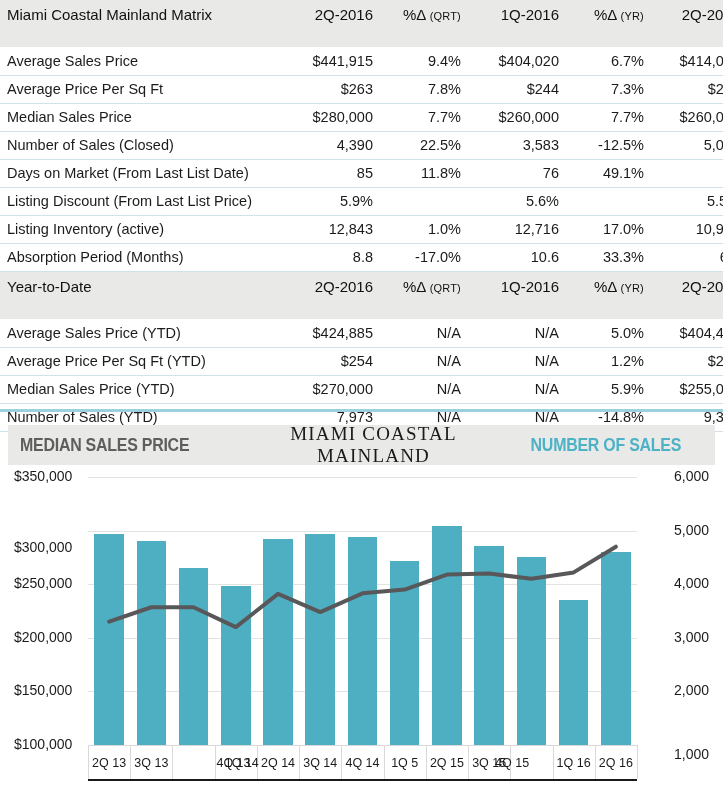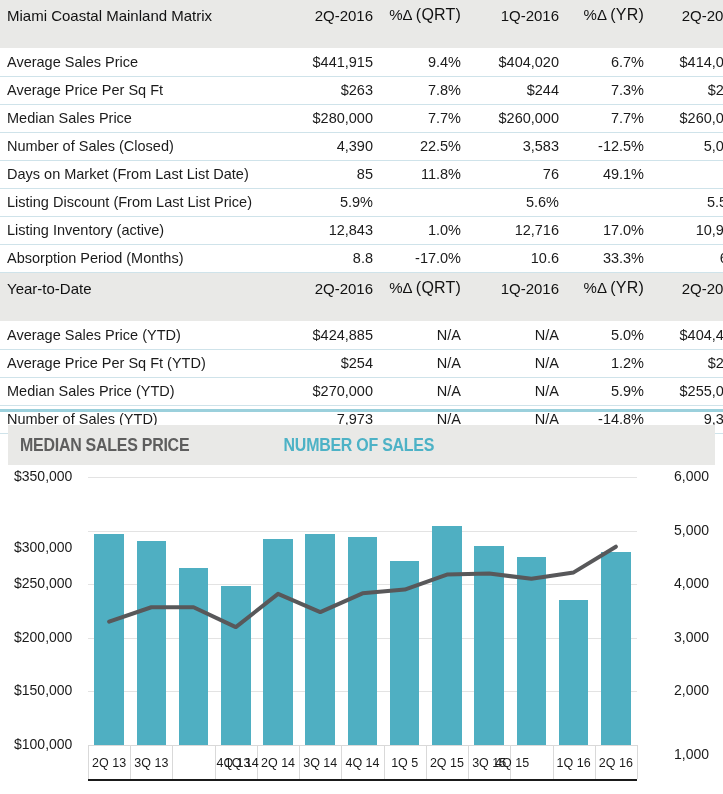--- a/index.html
+++ b/index.html
@@ -22,21 +22,21 @@
     background: #e9e9e7; font-size: 15px; color: #111;
     border-bottom: 1px solid #ffffff; padding-top: 6px; padding-bottom: 24px;
   }
   .matrix .c-label { text-align: left; width: 283px; padding-left: 7px; }
   .matrix .c-num { text-align: right; }
   .col-a { width: 98px; }
   .col-b { width: 88px; }
   .col-c { width: 98px; }
   .col-d { width: 85px; }
   .col-e { width: 96px; }
-  .hdr-sub { font-size: 16px; letter-spacing: .2px; }
+  .hdr-sub { font-size: 11px; letter-spacing: .2px; }
 
   
   .chart-wrap { position: absolute; left: 0; top: 409px; width: 723px; height: 385px; }
   .chart-divider { position: absolute; left: 0; top: 0; width: 723px; height: 3px; background: #9bd0dc; }
   .chart-titlebar {
     position: absolute; left: 8px; top: 16px; width: 707px; height: 40px;
     background: #e9e9e7; display: flex; align-items: center;
   }
   .ct-left, .ct-right {
     font-family: "Liberation Sans Narrow", "Liberation Sans", sans-serif;
@@ -203,20 +203,21 @@
         <td class="c-num">9,360</td>
       </tr>
     </tbody>
   </table>
 
   <div class="chart-wrap">
     <div class="chart-divider"></div>
 
     <div class="chart-titlebar">
       <div class="ct-left">MEDIAN SALES PRICE</div>
+      <div class="ct-mid">MIAMI COASTAL MAINLAND</div>
       <div class="ct-right">NUMBER OF SALES</div>
     </div>
 
     <div class="plot-area">
       <div id="grid-layer">
           <div class="gridline" style="top: 280px;"></div>
           <div class="gridline" style="top: 226.4px;"></div>
           <div class="gridline" style="top: 172.8px;"></div>
           <div class="gridline" style="top: 119.2px;"></div>
           <div class="gridline" style="top: 65.6px;"></div>

